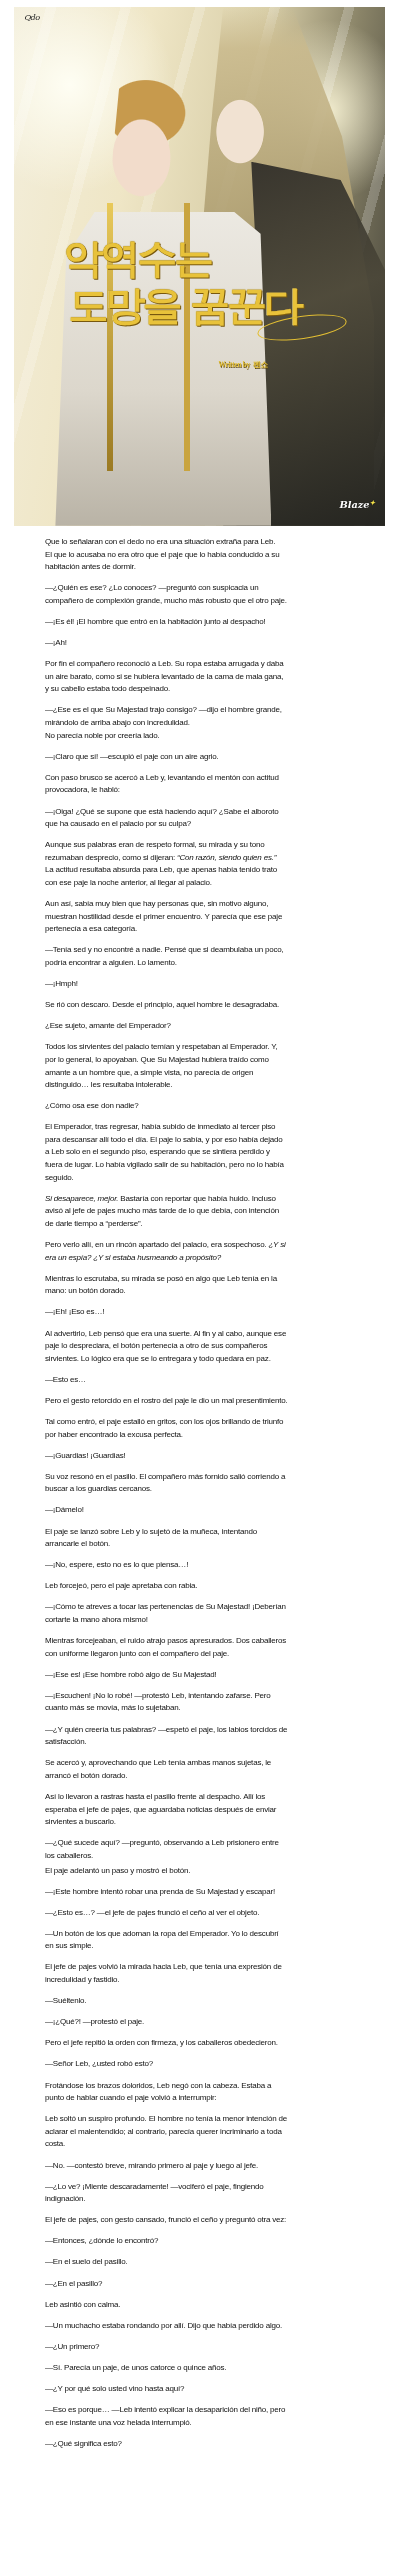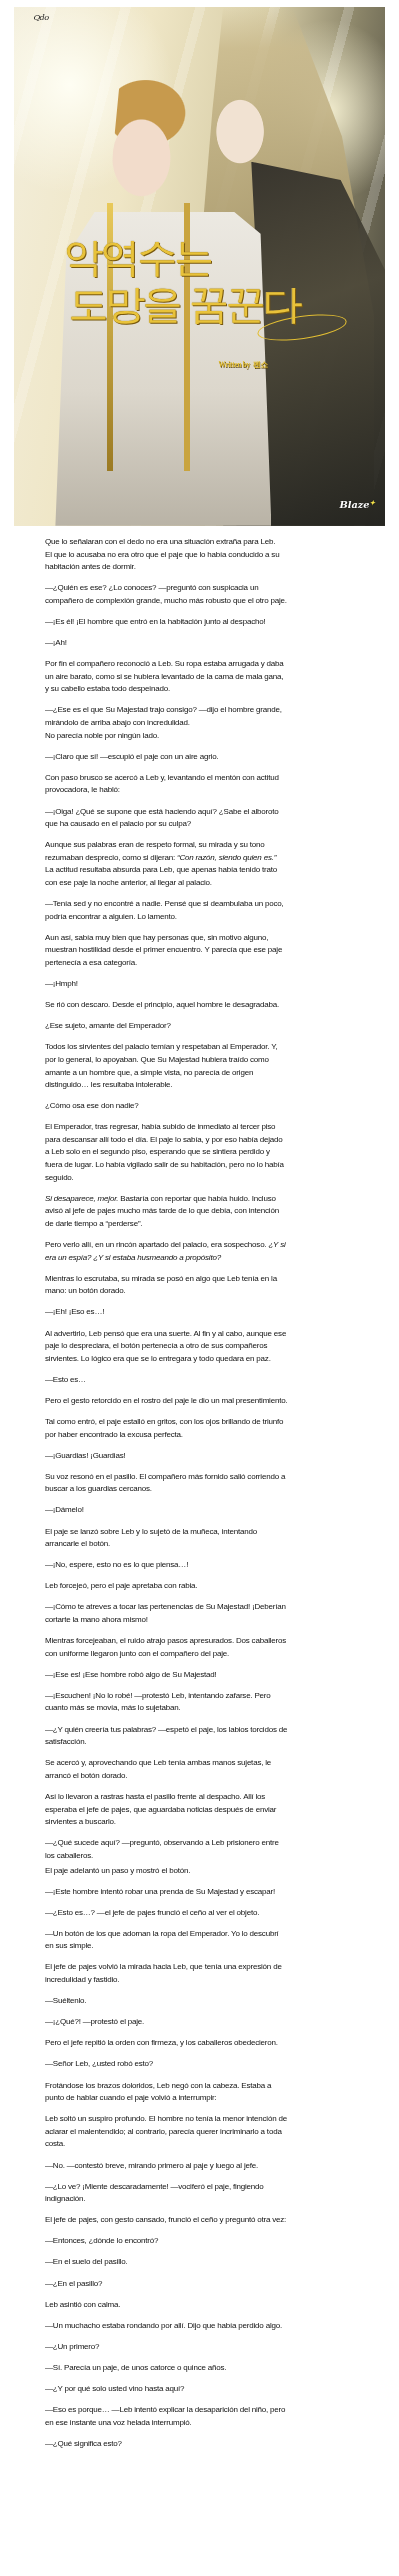--- a/index.html
+++ b/index.html
@@ -38,28 +38,28 @@
       radial-gradient(ellipse 30% 12% at 42% 8%, #c79a4d 0 60%, rgba(0,0,0,0) 62%),
       linear-gradient(180deg, rgba(0,0,0,0) 0 30%, #ece9e2 30%, #dcd7cc 70%, #b9b3a6 100%);
     clip-path: polygon(30% 0, 60% 0, 70% 25%, 95% 35%, 100% 100%, 0 100%, 5% 40%, 25% 25%);
   }
   .cover .gold-trim {
     position: absolute; left: 93px; top: 196px; width: 5.2px; height: 268px;
     background: linear-gradient(180deg, #e8c95a, #9b7a23);
     box-shadow: 77px 0 0 #c9a43f;
   }
   .cover .signature {
-    position: absolute; left: 19px; top: 5.2px; font-family: "DejaVu Serif", serif; font-style: italic;
+    position: absolute; left: 10px; top: 5.2px; font-family: "DejaVu Serif", serif; font-style: italic;
     font-size: 8.2px; color: #222; letter-spacing: -0.5px;
   }
   .cover .title-block {
     position: absolute; left: 49px; top: 227px; width: 299px; height: 134px;
   }
   .cover .title-line {
-    font-family: "DejaVu Serif", serif; font-weight: normal; font-size: 40px; line-height: 47px;
+    font-family: "DejaVu Serif", serif; font-weight: bold; font-size: 40px; line-height: 47px;
     color: #e8c23a; letter-spacing: -3.1px;
     text-shadow: 0 0 1px #6b4e09, 1px 1px 0 #7a5a10, -0.5px -0.5px 0 #fff2a8;
   }
   .cover .title-line.second { padding-left: 5.2px; }
   .cover .flourish {
     position: absolute; right: 15.5px; top: 82px; width: 88px; height: 20.6px;
     border: 1px solid #e2be33; border-radius: 50%; transform: rotate(-8deg);
   }
   .cover .byline {
     position: absolute; left: 204px; top: 353px; font-family: "Liberation Serif", serif; font-weight: bold;
@@ -122,47 +122,47 @@
       <span class="ln">—¡Ah!</span>
     </p>
     <p>
       <span class="ln">Por fin el compañero reconoció a Leb. Su ropa estaba arrugada y daba</span>
       <span class="ln">un aire barato, como si se hubiera levantado de la cama de mala gana,</span>
       <span class="ln">y su cabello estaba todo despeinado.</span>
     </p>
     <p>
       <span class="ln">—¿Ese es el que Su Majestad trajo consigo? —dijo el hombre grande,</span>
       <span class="ln">mirándolo de arriba abajo con incredulidad.</span>
-      <span class="ln"> No parecía noble por ningún lado.</span>
+      <span class="ln"> No parecía noble por creería lado.</span>
     </p>
     <p>
       <span class="ln">—¡Claro que sí! —escupió el paje con un aire agrio.</span>
     </p>
     <p>
       <span class="ln">Con paso brusco se acercó a Leb y, levantando el mentón con actitud</span>
       <span class="ln">provocadora, le habló:</span>
     </p>
     <p>
       <span class="ln">—¡Oiga! ¿Qué se supone que está haciendo aquí? ¿Sabe el alboroto</span>
       <span class="ln">que ha causado en el palacio por su culpa?</span>
     </p>
     <p>
       <span class="ln">Aunque sus palabras eran de respeto formal, su mirada y su tono</span>
       <span class="ln">rezumaban desprecio, como si dijeran: <em>“Con razón, siendo quien es.”</em></span>
       <span class="ln"> La actitud resultaba absurda para Leb, que apenas había tenido trato</span>
       <span class="ln">con ese paje la noche anterior, al llegar al palacio.</span>
     </p>
     <p>
-      <span class="ln">—Tenía sed y no encontré a nadie. Pensé que si deambulaba un poco,</span>
-      <span class="ln">podría encontrar a alguien. Lo lamento.</span>
-    </p>
-    <p>
       <span class="ln">Aun así, sabía muy bien que hay personas que, sin motivo alguno,</span>
       <span class="ln">muestran hostilidad desde el primer encuentro. Y parecía que ese paje</span>
       <span class="ln">pertenecía a esa categoría.</span>
+    </p>
+    <p>
+      <span class="ln">—Tenía sed y no encontré a nadie. Pensé que si deambulaba un poco,</span>
+      <span class="ln">podría encontrar a alguien. Lo lamento.</span>
     </p>
     <p>
       <span class="ln">—¡Hmph!</span>
     </p>
     <p>
       <span class="ln">Se rió con descaro. Desde el principio, aquel hombre le desagradaba.</span>
     </p>
     <p>
       <span class="ln">¿Ese sujeto, amante del Emperador?</span>
     </p>

